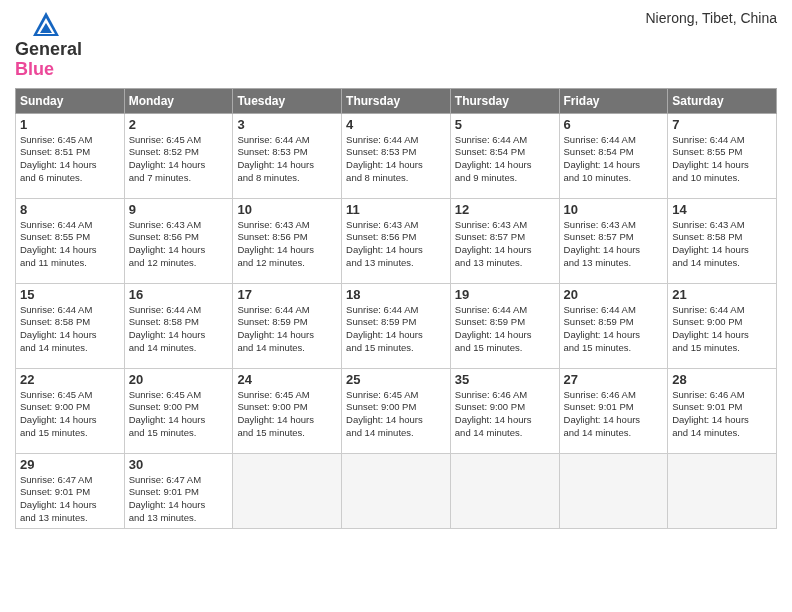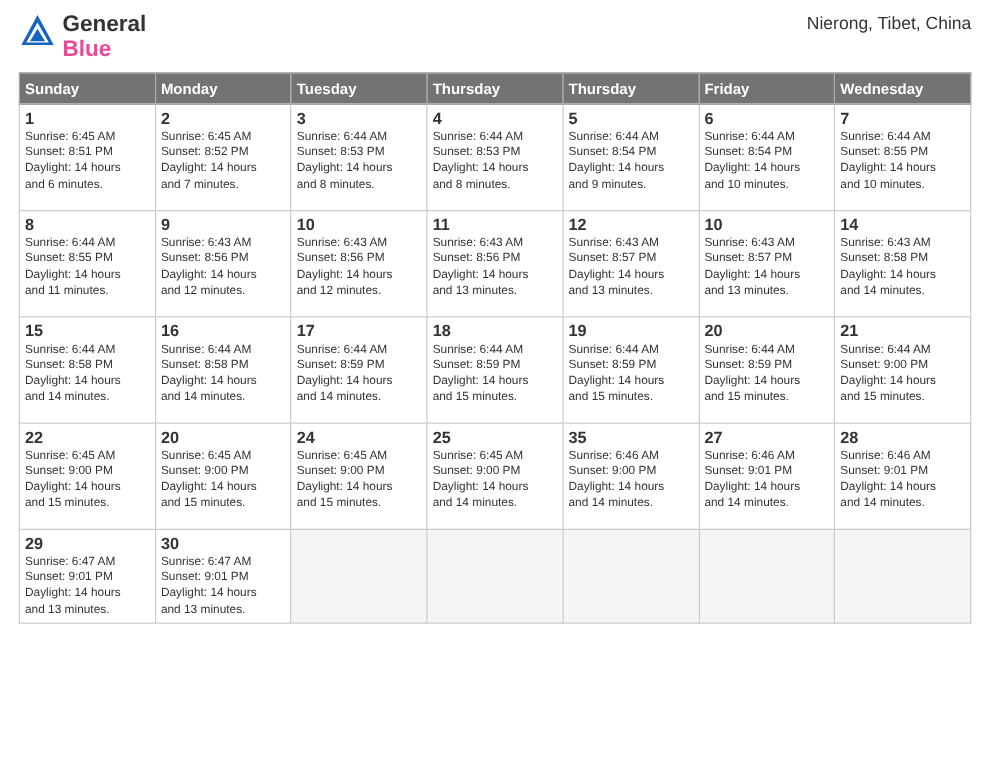--- a/index.html
+++ b/index.html
@@ -17,20 +17,22 @@
       padding: 10px 15px;
     }
     .header {
       display: flex;
       justify-content: space-between;
       align-items: flex-start;
       margin-bottom: 8px;
     }
     .logo {
       display: flex;
+      align-items: center;
+      flex-direction: column;
     }
     .logo-text {
       display: flex;
       flex-direction: column;
       line-height: 1.1;
     }
     .logo-general {
       font-size: 18px;
       font-weight: bold;
       color: #333;
@@ -121,21 +123,21 @@
 
   <table class="calendar">
     <thead>
       <tr>
       <th>Sunday</th>
           <th>Monday</th>
           <th>Tuesday</th>
           <th>Thursday</th>
           <th>Thursday</th>
           <th>Friday</th>
-          <th>Wednesday</th>
+          <th>Saturday</th>
         </tr>
     </thead>
     <tbody id="calendar-body">
     <tr>
           <td>
             <span class="day-num">1</span>
             <div class="day-info" style="white-space: pre-line;">Sunrise: 6:45 AM
 Sunset: 8:51 PM
 Daylight: 14 hours
 and 6 minutes.</div>

